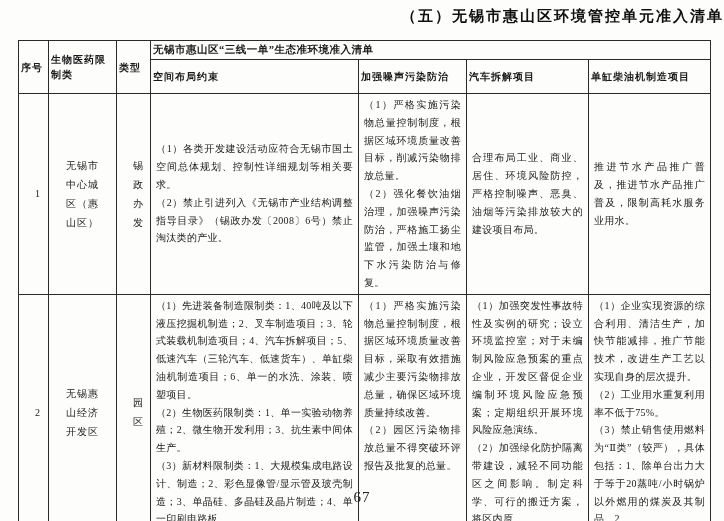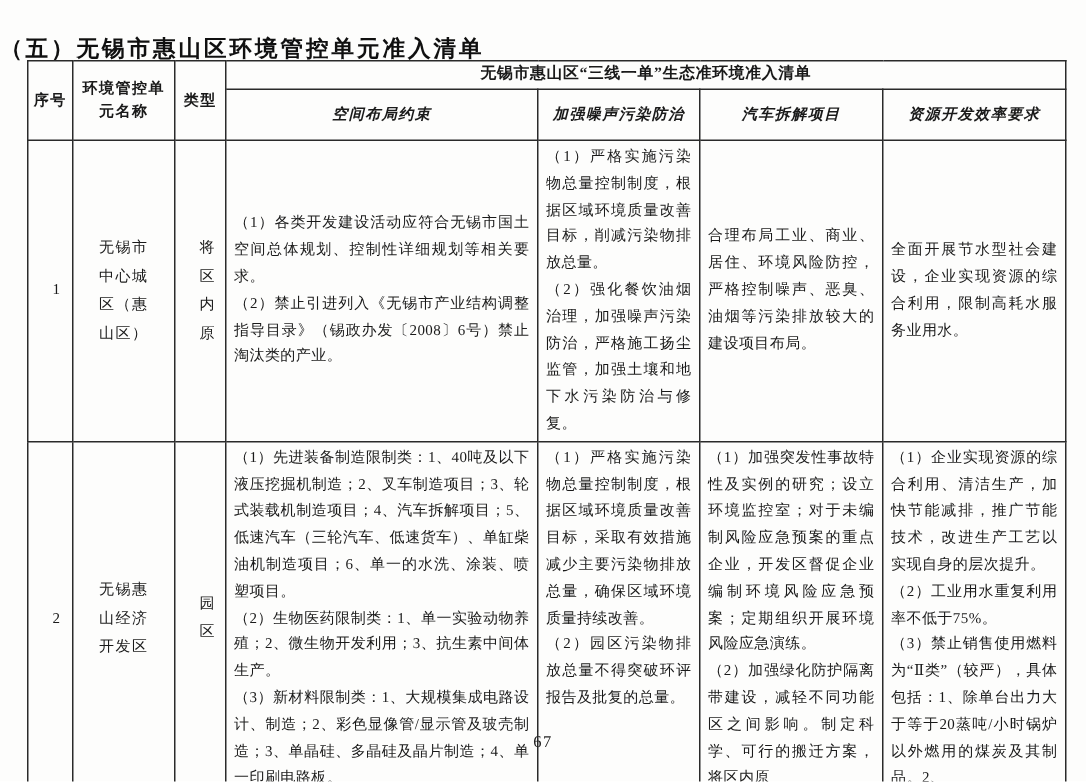--- a/index.html
+++ b/index.html
@@ -13,24 +13,24 @@
     color: #141414;
   }
   .page {
     position: relative;
     width: 724px;
     height: 521px;
     background: #fdfdfc;
   }
   .doc-title {
     position: absolute;
-    top: 23px;
+    top: 7px;
     left: 0;
     right: 0;
-    text-align: left;
+    text-align: right;
     font-family: "Liberation Sans", "DejaVu Sans", sans-serif;
     font-weight: bold;
     font-size: 15px;
     letter-spacing: 2px;
     color: #101010;
   }
   table.access-table {
     position: absolute;
     left: 18px;
     top: 40px;
@@ -39,28 +39,28 @@
     table-layout: fixed;
   }
   th, td {
     border: 1px solid #2a2a2a;
     font-size: 10px;
     color: #1a1a1a;
     box-sizing: border-box;
   }
   th {
     font-weight: bold;
-    text-align: center;
+    text-align: left;
     vertical-align: middle;
     padding: 1px 2px;
     line-height: 1.5;
     letter-spacing: 1px;
   }
   th.group-th { height: 19px; font-size: 10.5px; }
-  th.sub-th   { height: 34px; font-style: italic; }
+  th.sub-th   { height: 34px; }
   th.span-th  { letter-spacing: 0.5px; }
   td.center-cell {
     text-align: center;
     vertical-align: middle;
     line-height: 1.9;
     letter-spacing: 1px;
     padding: 2px 16px;
   }
   td.text-cell {
     text-align: justify;
@@ -73,21 +73,21 @@
   td.v-top { vertical-align: top; }
   td.v-mid { vertical-align: middle; }
   tr.data-row-1 { height: 183px; }
   tr.data-row-2 { height: 208px; }
   .page-number {
     position: absolute;
     top: 489px;
     left: 0;
     right: 0;
     text-align: center;
-    font-size: 11px;
+    font-size: 15px;
     letter-spacing: 1px;
     color: #222;
   }
 </style>
 </head>
 <body>
 
 <div class="page">
 
   <div class="doc-title">（五）无锡市惠山区环境管控单元准入清单</div>
@@ -98,42 +98,42 @@
       <col style="width:68px">
       <col style="width:34px">
       <col style="width:208px">
       <col style="width:108px">
       <col style="width:122px">
       <col style="width:122px">
     </colgroup>
     <thead>
       <tr>
         <th rowspan="2">序号</th>
-        <th rowspan="2">环境管控单元名称</th>
+        <th rowspan="2">生物医药限制类</th>
         <th rowspan="2">类型</th>
         <th colspan="4" class="group-th span-th">无锡市惠山区“三线一单”生态准环境准入清单</th>
       </tr>
       <tr>
         <th class="sub-th">空间布局约束</th>
         <th class="sub-th">加强噪声污染防治</th>
         <th class="sub-th">汽车拆解项目</th>
-        <th class="sub-th">资源开发效率要求</th>
+        <th class="sub-th">单缸柴油机制造项目</th>
       </tr>
     </thead>
     <tbody>
       <tr class="data-row-1">
         <td class="center-cell">1</td>
         <td class="center-cell">无锡市中心城区（惠山区）</td>
-        <td class="center-cell">将区内原</td>
+        <td class="center-cell">锡政办发</td>
         <td class="text-cell v-mid">（1）各类开发建设活动应符合无锡市国土空间总体规划、控制性详细规划等相关要求。
 （2）禁止引进列入《无锡市产业结构调整指导目录》（锡政办发〔2008〕6号）禁止淘汰类的产业。</td>
         <td class="text-cell v-top">（1）严格实施污染物总量控制制度，根据区域环境质量改善目标，削减污染物排放总量。
 （2）强化餐饮油烟治理，加强噪声污染防治，严格施工扬尘监管，加强土壤和地下水污染防治与修复。</td>
         <td class="text-cell v-mid">合理布局工业、商业、居住、环境风险防控，严格控制噪声、恶臭、油烟等污染排放较大的建设项目布局。</td>
-        <td class="text-cell v-mid">全面开展节水型社会建设，企业实现资源的综合利用，限制高耗水服务业用水。</td>
+        <td class="text-cell v-mid">推进节水产品推广普及，推进节水产品推广普及，限制高耗水服务业用水。</td>
       </tr>
       <tr class="data-row-2">
         <td class="center-cell">2</td>
         <td class="center-cell">无锡惠山经济开发区</td>
         <td class="center-cell">园区</td>
         <td class="text-cell v-top">（1）先进装备制造限制类：1、40吨及以下液压挖掘机制造；2、叉车制造项目；3、轮式装载机制造项目；4、汽车拆解项目；5、低速汽车（三轮汽车、低速货车）、单缸柴油机制造项目；6、单一的水洗、涂装、喷塑项目。
 （2）生物医药限制类：1、单一实验动物养殖；2、微生物开发利用；3、抗生素中间体生产。
 （3）新材料限制类：1、大规模集成电路设计、制造；2、彩色显像管/显示管及玻壳制造；3、单晶硅、多晶硅及晶片制造；4、单一印刷电路板。</td>
         <td class="text-cell v-top">（1）严格实施污染物总量控制制度，根据区域环境质量改善目标，采取有效措施减少主要污染物排放总量，确保区域环境质量持续改善。
 （2）园区污染物排放总量不得突破环评报告及批复的总量。</td>

